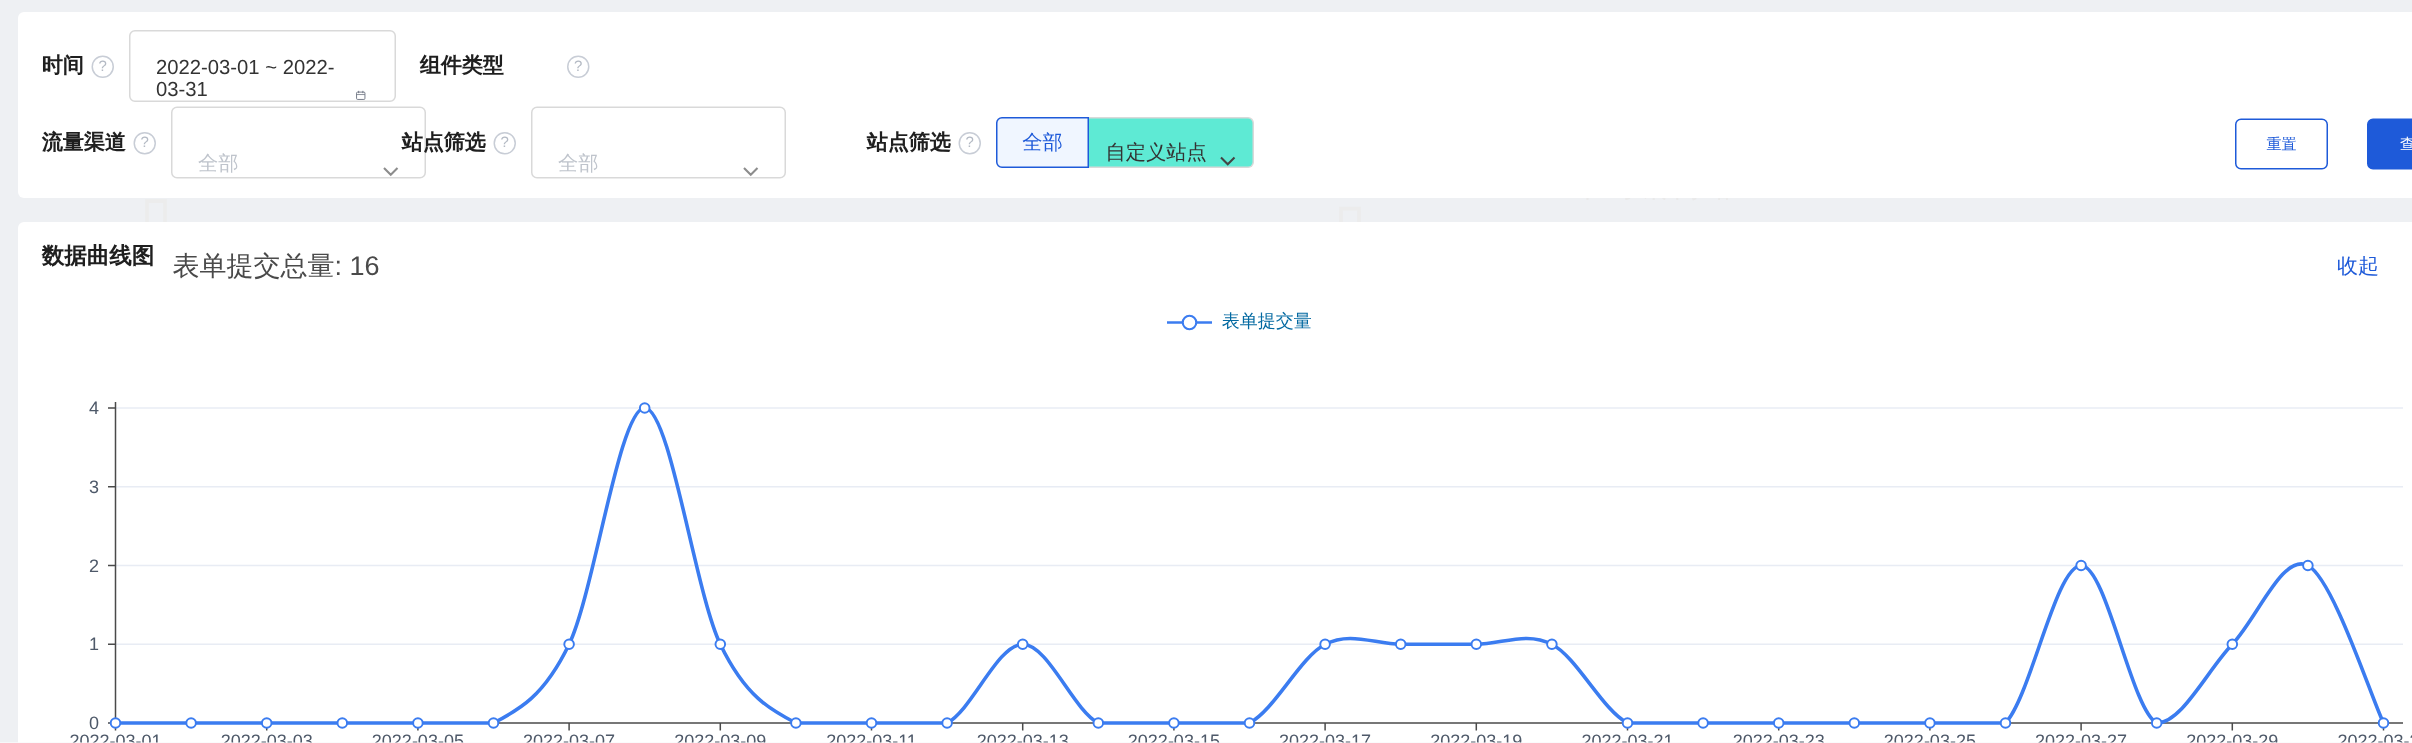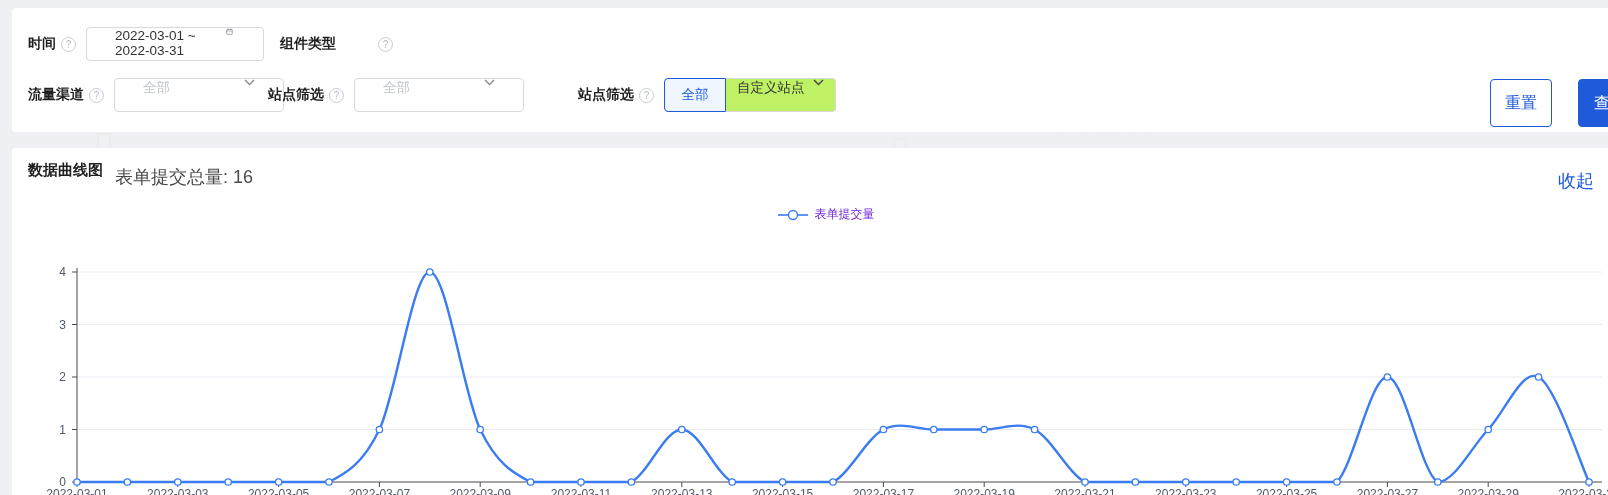--- a/index.html
+++ b/index.html
@@ -6,42 +6,42 @@
   body { font-family:"Liberation Sans","DejaVu Sans",sans-serif; }
   .page { position:relative; width:1608px; height:495px; background:#eef0f3; overflow:hidden; }
   .card { position:absolute; left:12px; width:1628px; background:#ffffff; border-radius:4px; }
   .filter-card { top:8px; height:124px; }
   .chart-card { top:148px; height:400px; }
 
   .fgroup { position:absolute; display:flex; align-items:center; height:34px; }
   .flabel { font-size:14px; font-weight:bold; color:#1f1f1f; white-space:nowrap;text-align:right; }
   .help { width:15px; height:15px; margin-left:5px; border:1px solid #c8cdd6; border-radius:50%;
           color:#b4bac4; font-size:10px; line-height:13px; text-align:center; flex:0 0 auto; }
-  .ctrl { margin-left:10px; height:34px; border:1px solid #d9d9d9; border-radius:4px; background:#fff;
-          display:flex; align-items:flex-start; justify-content:space-between; padding:0 28px; font-size:13.5px; }
+  .ctrl { margin-left:10px; height:48px; border:1px solid #d9d9d9; border-radius:4px; background:#fff;
+          display:flex; align-items:flex-end; justify-content:space-between; padding:0 17px; font-size:13.5px; }
   .ctrl .val { color:#333; }
   .ctrl .ph  { color:#bfc4cc; }
   .chev { width:11px; height:7px; flex:0 0 auto; margin-left:8px; }
   .seg { margin-left:10px; display:flex; height:34px; }
   .seg-active { width:62px; display:flex; align-items:center; justify-content:center;
                 border:1px solid var(--accent); background:#f0f6ff; color:var(--accent);
                 font-size:13.5px; border-radius:4px 0 0 4px; }
-  .seg-custom { display:flex; align-items:flex-start; padding:0 11px; border:1px solid #d9d9d9; border-left:none;
-                background:#bef264; color:#333; font-size:13.5px; border-radius:0 4px 4px 0; }
-  .btn { position:absolute; top:71px; height:48px; border-radius:4px; font-size:16px;
+  .seg-custom { display:flex; align-items:flex-end; padding:0 11px; border:1px solid #d9d9d9; border-left:none;
+                background:#5eead4; color:#333; font-size:13.5px; border-radius:0 4px 4px 0; }
+  .btn { position:absolute; top:71px; height:34px; border-radius:4px; font-size:10px;
          display:flex; align-items:center; justify-content:center; cursor:pointer; }
   .btn-reset { left:1478px; width:62px; background:#fff; border:1px solid var(--accent); color:var(--accent); }
   .btn-query { left:1566px; width:64px; background:var(--accent); border:1px solid var(--accent); color:#fff; }
 
   .chart-title { position:absolute; left:16px; top:13px; font-size:15px; font-weight:bold; color:#1f1f1f; }
   .chart-total { position:absolute; left:103px; top:17px; font-size:18px; color:#4a4a4a; }
-  .collapse-link { position:absolute; left:1546px; top:21px; font-size:18px; color:var(--accent); cursor:pointer; }
+  .collapse-link { position:absolute; left:1546px; top:21px; font-size:14px; color:var(--accent); cursor:pointer; }
   .legend { position:absolute; left:0; right:0; top:58px; display:flex; justify-content:center;
             align-items:center; gap:7px; }
-  .legend-label { font-size:12px; color:#6d28d9; }
+  .legend-label { font-size:12px; color:#0369a1; }
   #chart-svg { position:absolute; left:0; top:0; }
 
   .wm { position:absolute; pointer-events:none; color:#e9e9e9; }
   .wm-text { font-size:17px; letter-spacing:5px; white-space:nowrap; }
   .wm-logo { position:absolute; left:38px; top:-48px; }
 </style>
 </head>
 <body>
 
 <div class="page">

